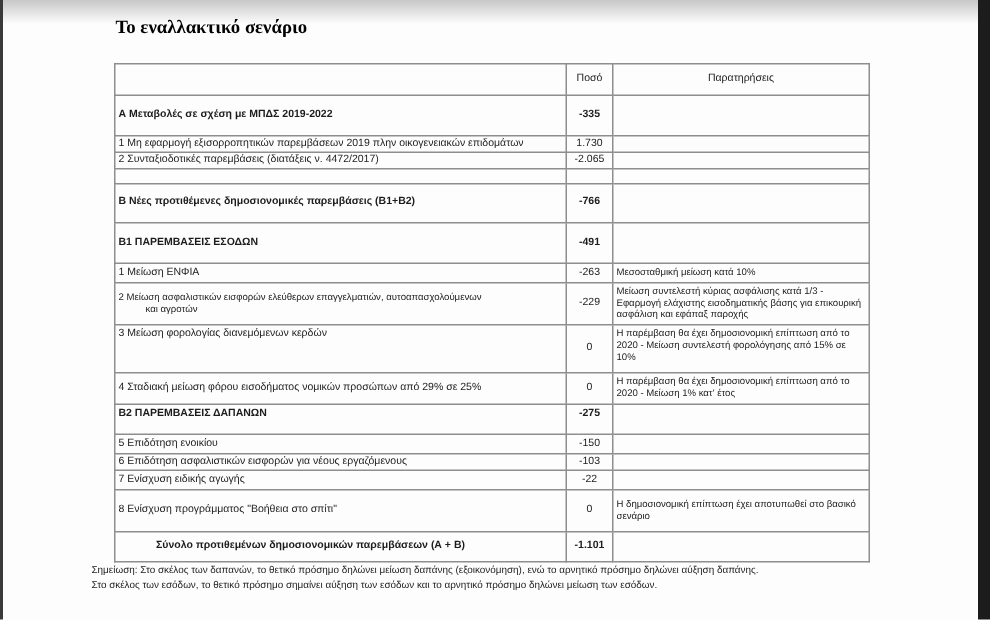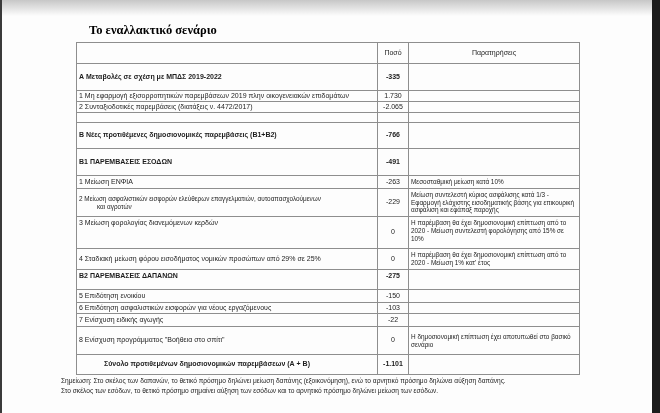--- a/index.html
+++ b/index.html
@@ -6,21 +6,21 @@
   body{width:660px;height:413px;overflow:hidden;background:#ffffff;}
   .screen{
     position:relative;width:660px;height:413px;background:#fdfdfd;
     font-family:"Liberation Sans",sans-serif;color:#1c1c1c;
   }
   .top-shade{position:absolute;left:0;top:0;width:660px;height:16px;
     background:linear-gradient(#c7c7c7,rgba(255,255,255,0));pointer-events:none;}
   .left-edge{position:absolute;left:0;top:0;bottom:0;width:2px;background:#3a3a3a;}
   .right-edge{position:absolute;right:0;top:0;bottom:0;width:8px;background:#1c1c1c;}
   .title{
-    position:absolute;left:77px;top:11px;margin:12px;
+    position:absolute;left:77px;top:11px;margin:0;
     font-family:"Liberation Serif",serif;font-size:12.5px;font-weight:bold;color:#000;
   }
   table.tbl{
     position:absolute;left:76px;top:42px;width:503px;
     border-collapse:collapse;table-layout:fixed;
     font-size:7px;line-height:1.25;color:#1c1c1c;
   }
   table.tbl td{border:1px solid #8e8e8e;padding:0 2px;vertical-align:middle;overflow:hidden;}
   td.c2{text-align:center;padding:0 1px;}
   td.c3{font-size:6.4px;line-height:1.22;padding:1px 2px;}

